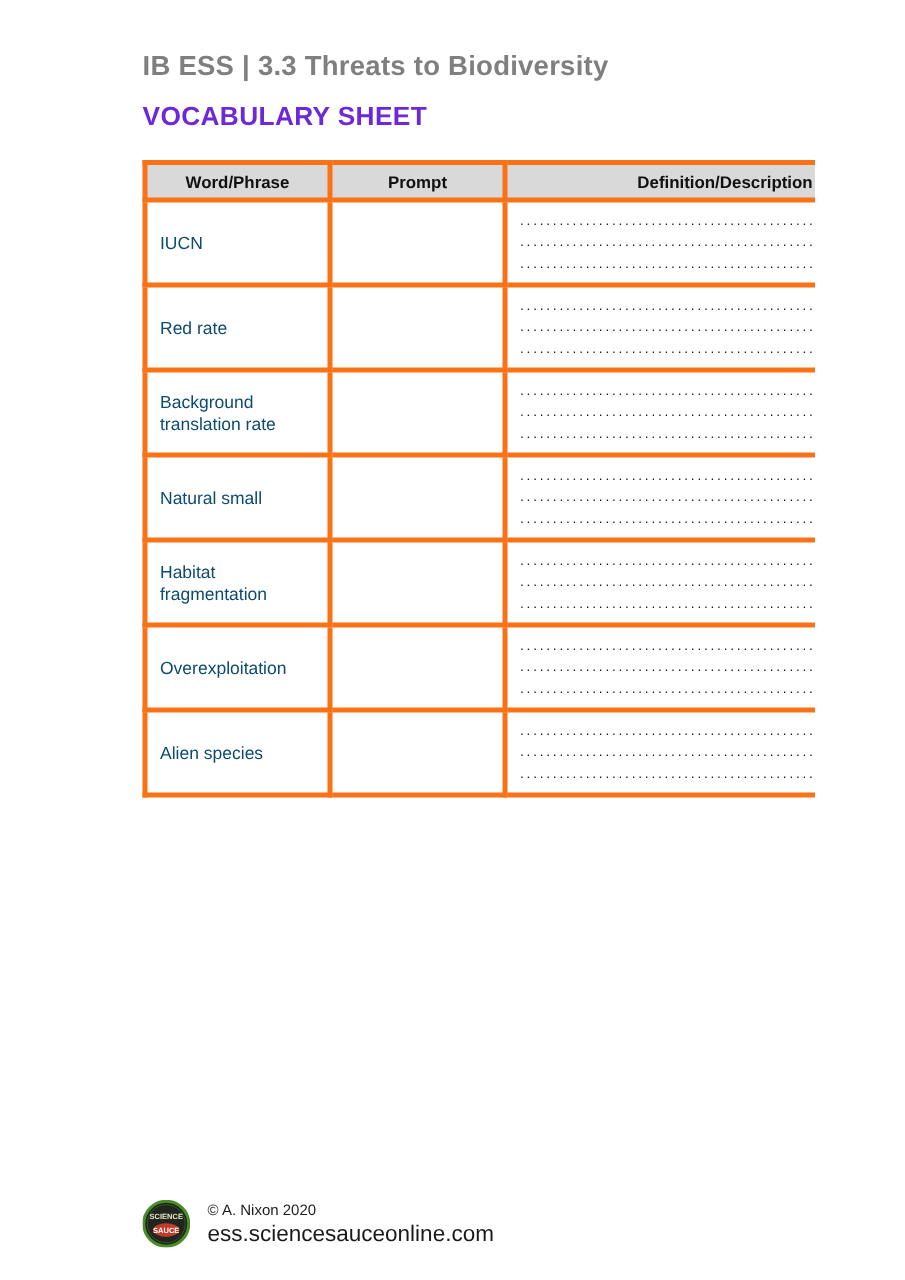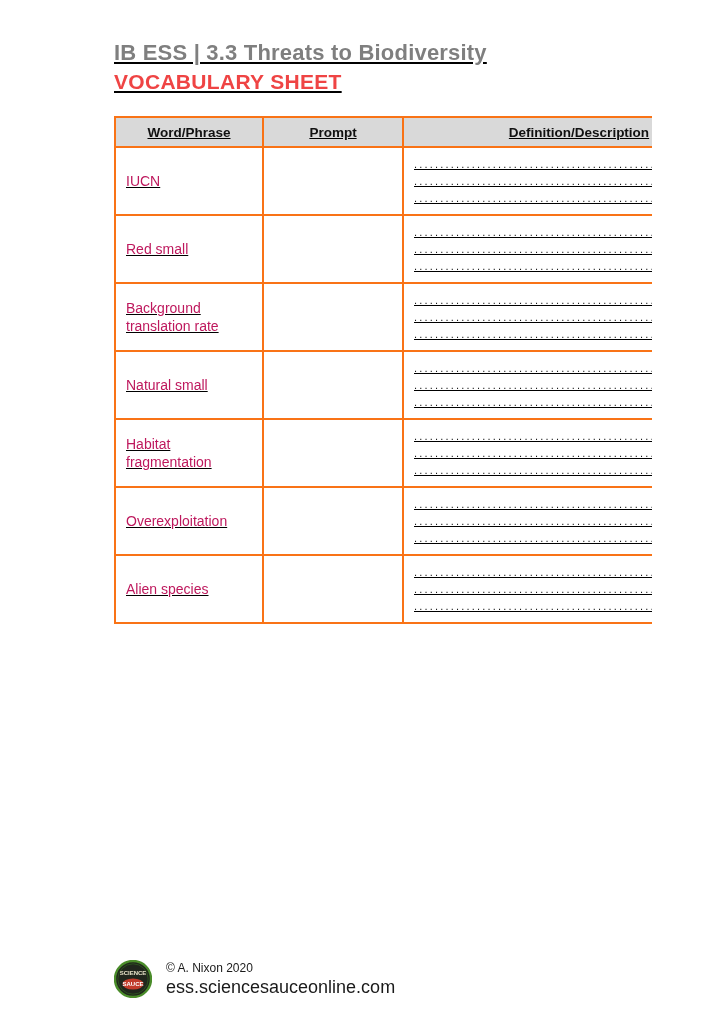--- a/index.html
+++ b/index.html
@@ -6,73 +6,72 @@
   html, body { background: #ffffff; }
   body { font-family: "Liberation Sans", sans-serif; }
 
   .page {
     position: relative;
     width: 580px;
     height: 1024px;
     background: #ffffff;
     overflow: hidden;
     margin: 0 auto;
-    text-decoration: underline;
   }
 
   .doc-header { padding: 40px 42px 0 42px; }
   .page-title {
     font-size: 22px;
     font-weight: 700;
     color: #7f7f7f;
     letter-spacing: 0.2px;
   }
   .page-subtitle {
     font-size: 21px;
     font-weight: 700;
-    color: #ef4444;
-    margin-top: 4px;
+    color: #6d28d9;
+    margin-top: 16px;
     letter-spacing: 0.3px;
   }
 
   .instructions {
     padding: 0 42px;
     margin-top: 24px;
     font-size: 14.5px;
     line-height: 1.45;
     color: #1a1a1a;
     max-width: 660px;
   }
 
   .table-wrap { padding: 0 42px; margin-top: 22px; }
   table.vocab {
     width: 640px;
     border-collapse: collapse;
     table-layout: fixed;
   }
   table.vocab th, table.vocab td {
-    border: 2px solid #f97316;
+    border: 4px solid #f97316;
   }
   table.vocab th {
     background: #d9d9d9;
     height: 30px;
     font-size: 13.5px;
     font-weight: 700;
     color: #111111;
     text-align: center;
     vertical-align: middle;
   }
   col.c-word { width: 148px; }
   col.c-prompt { width: 140px; }
   col.c-def { width: 352px; }
 
   table.vocab td { height: 68px; vertical-align: middle; }
   td.word-cell {
     font-size: 14px;
-    color: #be185d;
+    color: #0c4a6e;
     padding: 6px 10px;
     line-height: 1.3;
   }
   td.prompt-cell { background: #ffffff; }
   td.def-cell { padding: 6px 10px; }
 
   .dots {
     white-space: nowrap;
     overflow: hidden;
     font-size: 11px;
@@ -129,21 +128,21 @@
         <tr>
           <td class="word-cell">IUCN</td>
           <td class="prompt-cell"></td>
           <td class="def-cell">
             <div class="dots">........................................................................................................................</div>
             <div class="dots">........................................................................................................................</div>
             <div class="dots">........................................................................................................................</div>
           </td>
         </tr>
         <tr>
-          <td class="word-cell">Red small</td>
+          <td class="word-cell">Red rate</td>
           <td class="prompt-cell"></td>
           <td class="def-cell">
             <div class="dots">........................................................................................................................</div>
             <div class="dots">........................................................................................................................</div>
             <div class="dots">........................................................................................................................</div>
           </td>
         </tr>
         <tr>
           <td class="word-cell">Background translation rate</td>
           <td class="prompt-cell"></td>

